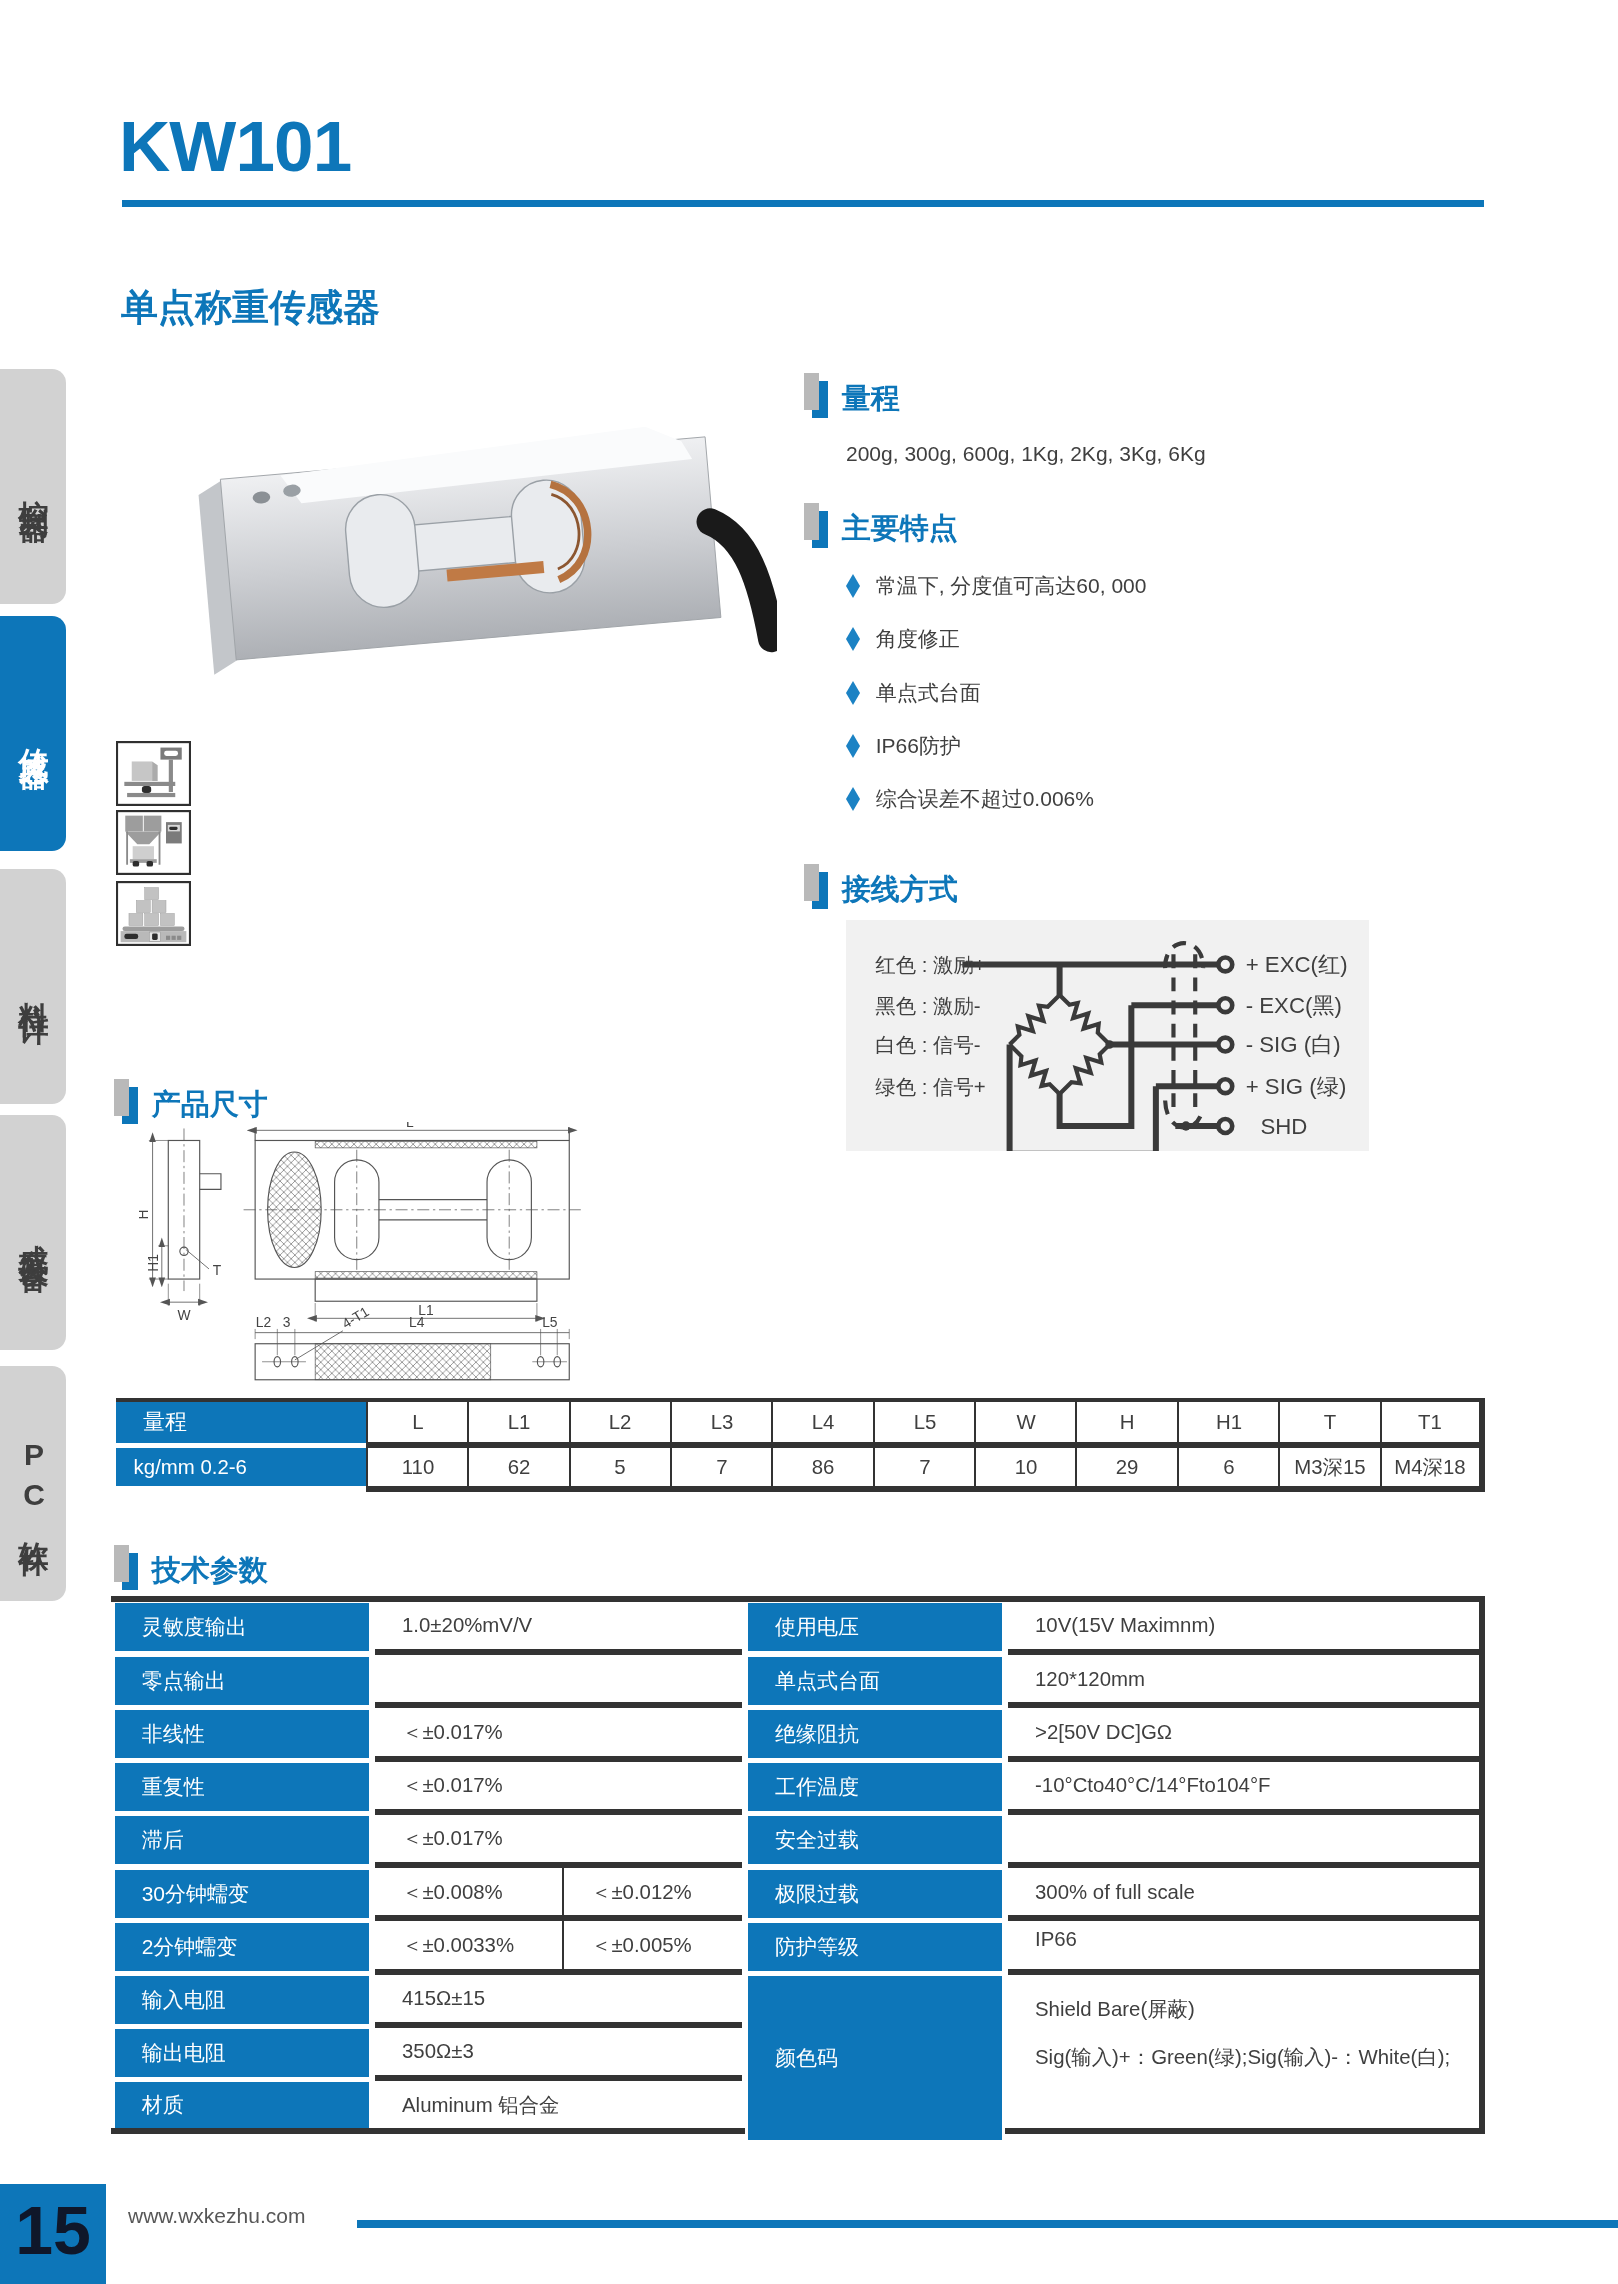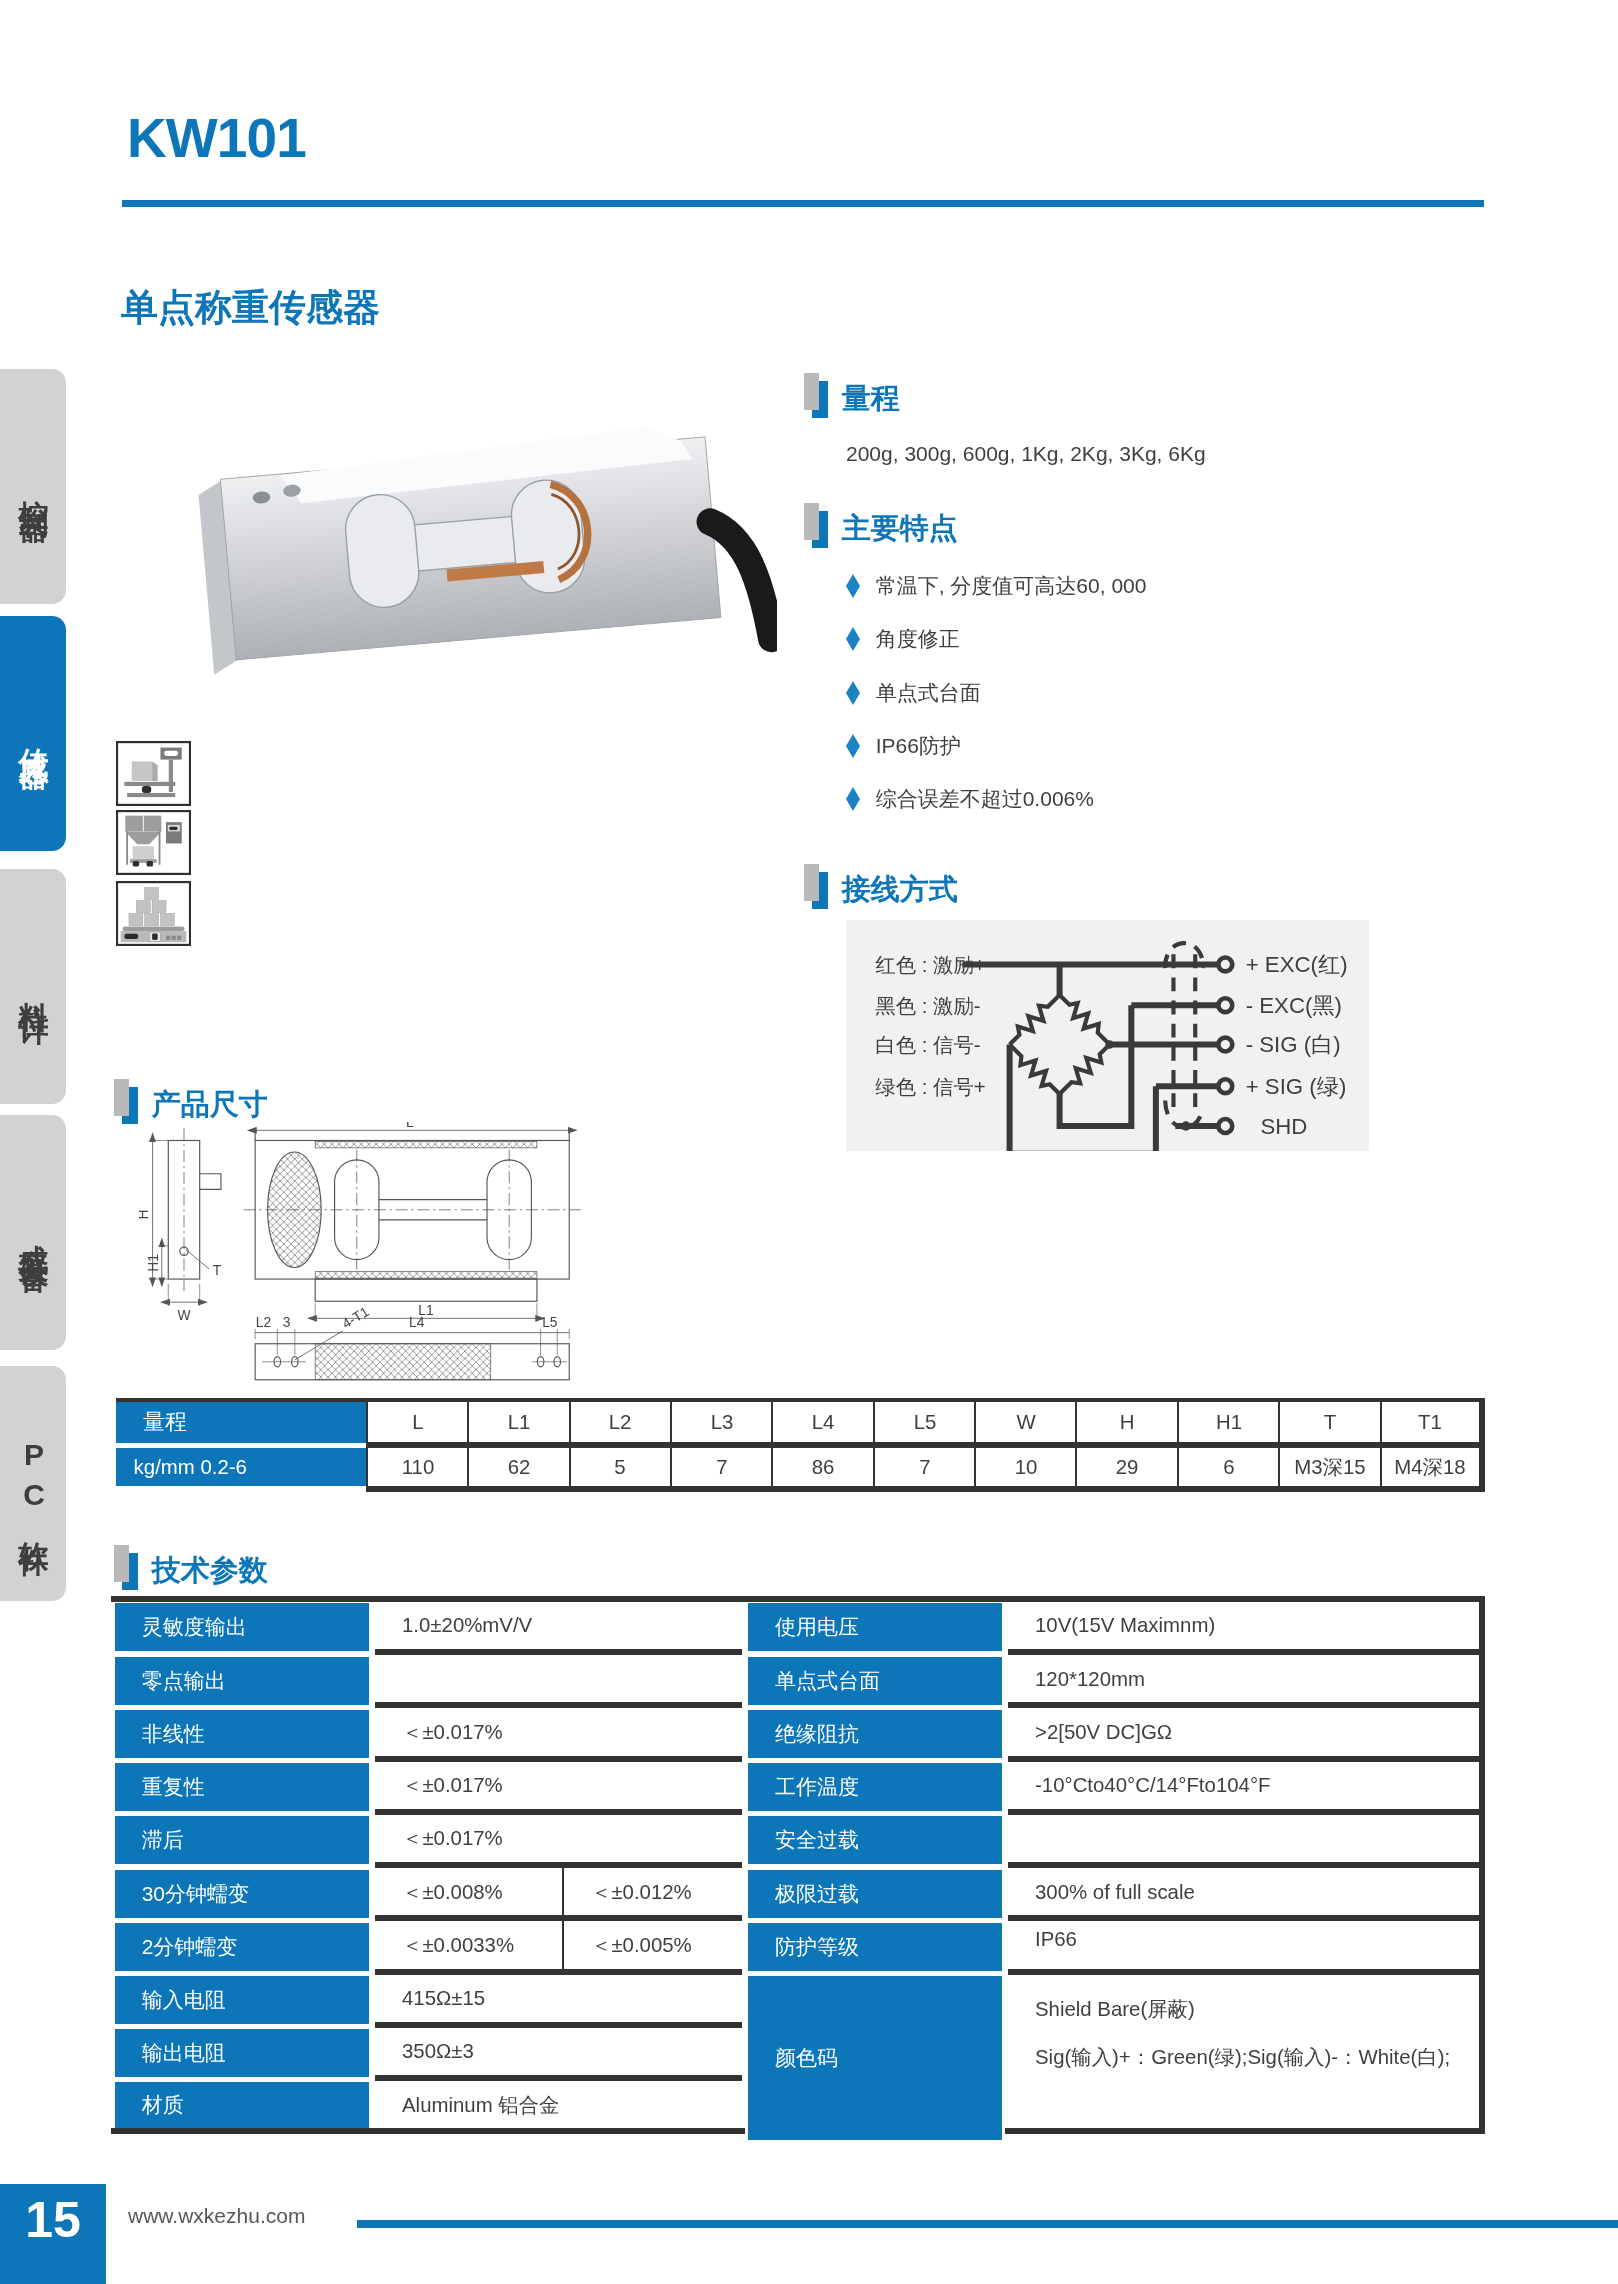--- a/index.html
+++ b/index.html
@@ -26,34 +26,34 @@
   .bl{position:absolute;background:#0d76b9;color:#ffffff;font-size:21px;
       display:flex;align-items:center;padding-left:27px;box-sizing:border-box;}
   .wv{position:absolute;display:flex;align-items:center;padding-left:27px;
       box-sizing:border-box;font-size:20.4px;color:#3f3f3f;background:#ffffff;}
   .dk{position:absolute;background:#333333;}
   .dc{position:absolute;display:flex;align-items:center;justify-content:center;
       font-size:20.4px;color:#3f3f3f;}
   .cc-line{font-size:20.4px;color:#3f3f3f;line-height:48px;}
   
   .page-box{position:absolute;left:0;top:2184px;width:106px;height:100px;background:#0d76b9;
-            color:#ffffff;font-size:50px;font-weight:700;display:flex;justify-content:center;
+            color:#0f172a;font-size:68px;font-weight:700;display:flex;justify-content:center;
             align-items:flex-start;padding-top:6.5px;box-sizing:border-box;}
   svg text{font-family:"Liberation Sans","DejaVu Sans",sans-serif;}
 </style>
 </head>
 <body>
 
 <div class="tab" style="top:369px">控制器</div>
 <div class="tab active" style="top:616px">传感器</div>
 <div class="tab" style="top:869px">料位计</div>
 <div class="tab" style="top:1115px">成套设备</div>
 <div class="tab" style="top:1366px">PC软件</div>
 
-<div class="abs" style="left:119px;top:106px;font-size:55px;font-weight:700;color:#0d76b9;letter-spacing:-0.9px;margin-left:8px;">KW101</div>
+<div class="abs" style="left:119px;top:106px;font-size:71px;font-weight:700;color:#0d76b9;letter-spacing:-0.9px;">KW101</div>
 <div class="abs" style="left:122px;top:200px;width:1362px;height:7px;background:#0d76b9;"></div>
 <div class="abs" style="left:121px;top:283px;font-size:37px;font-weight:700;color:#0d76b9;">单点称重传感器</div>
 
 <svg class="abs" style="left:148px;top:368px;" width="629" height="345" viewBox="0 0 1360 745">
   <defs>
     <linearGradient id="met" x1="0" y1="0" x2="0" y2="1">
       <stop offset="0" stop-color="#eff0f2"></stop>
         <stop offset="0.55" stop-color="#ccced2"></stop>
         <stop offset="1" stop-color="#adb0b5"></stop>
     </linearGradient>

